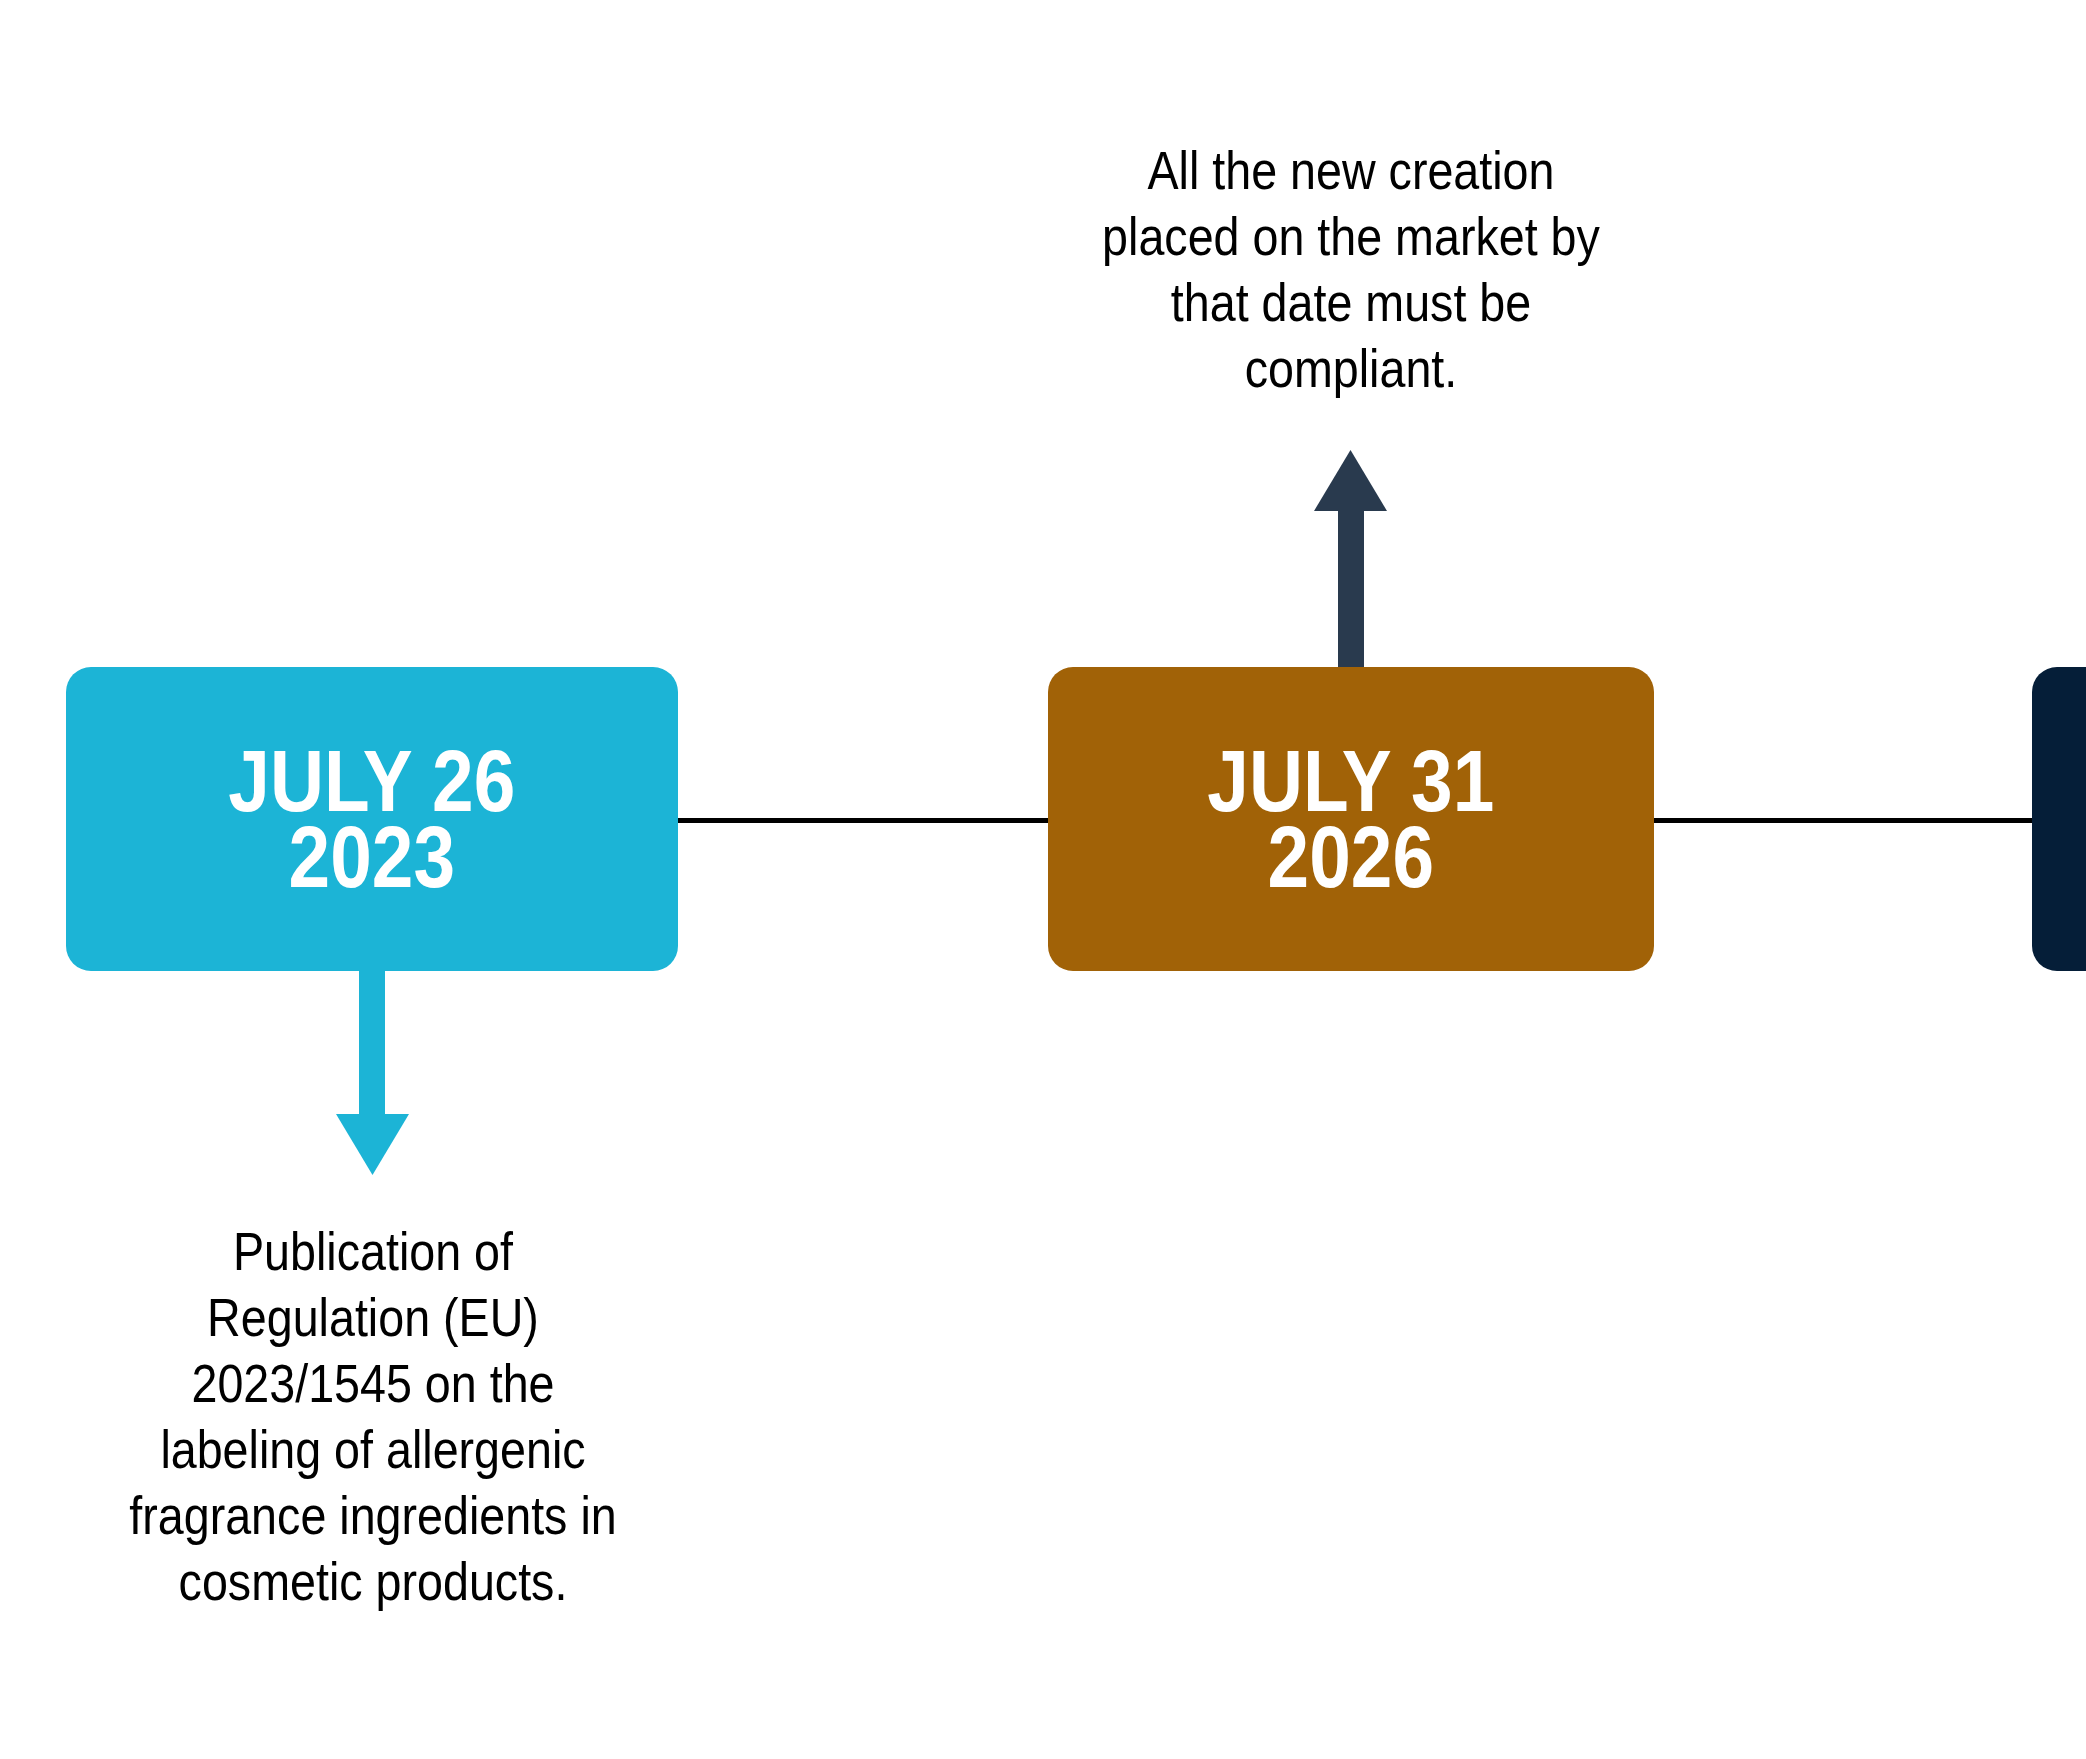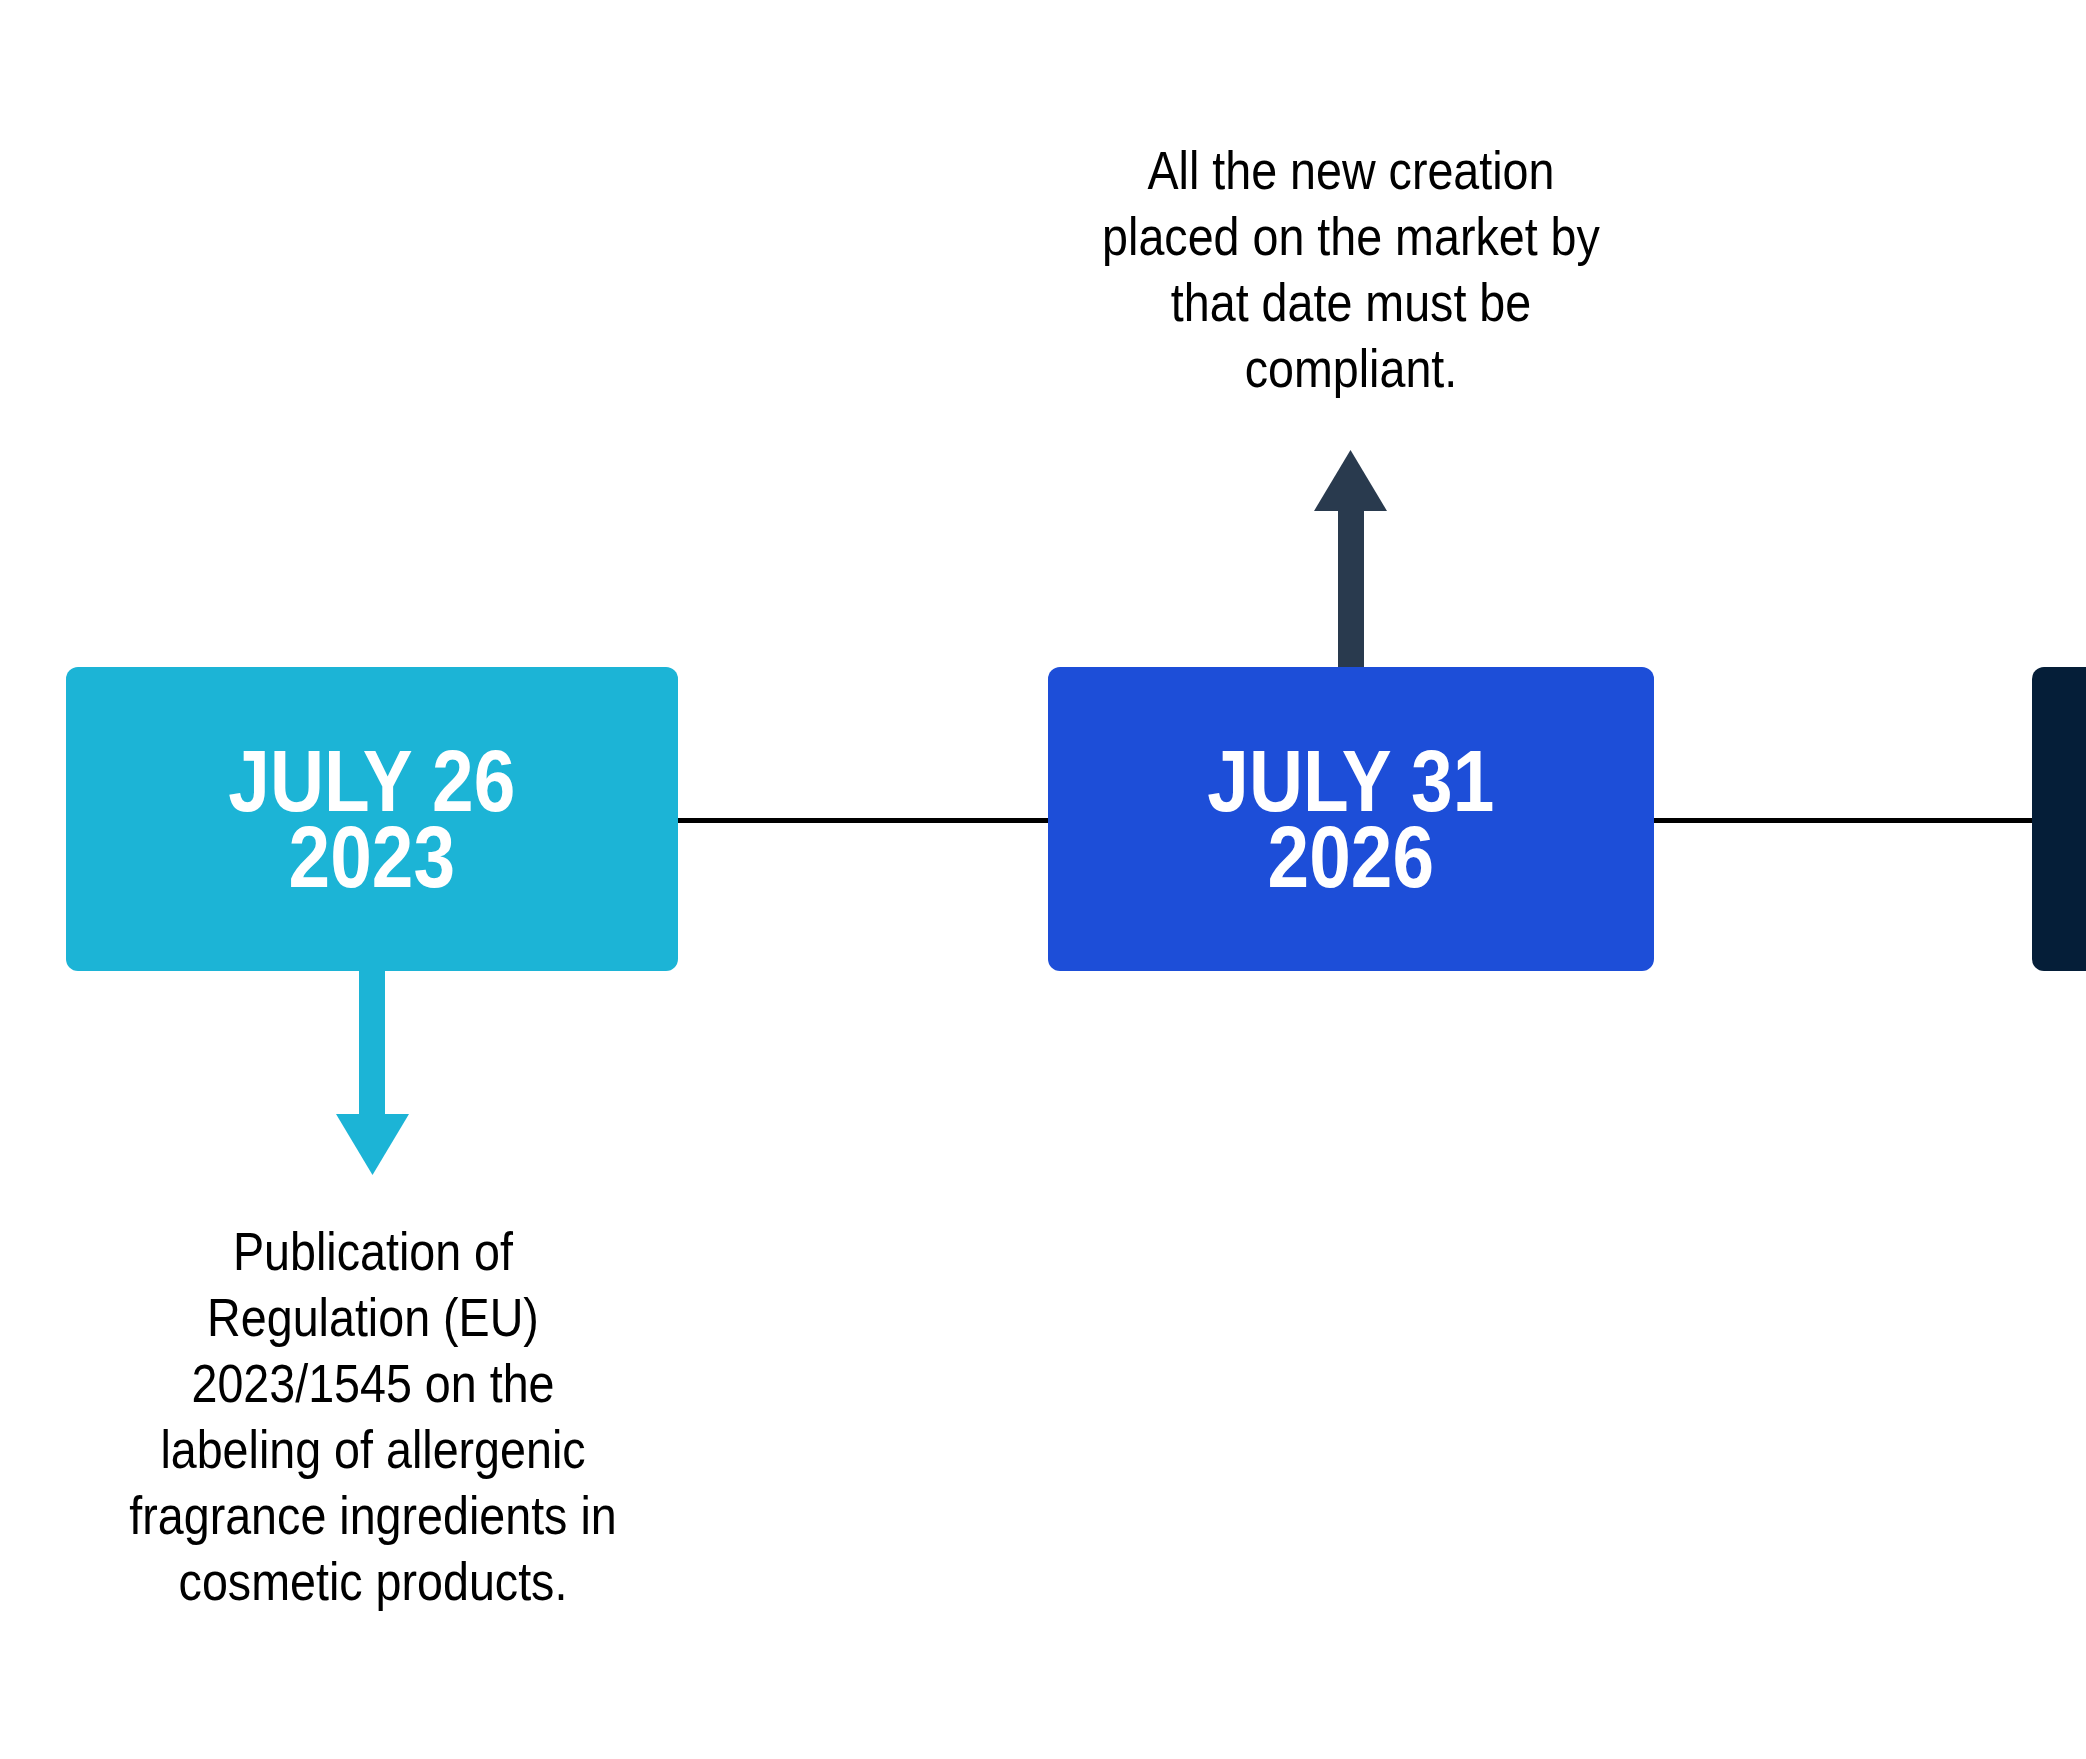--- a/index.html
+++ b/index.html
@@ -25,21 +25,21 @@
     top: 818px;
     width: 1965px;
     height: 4.6px;
     z-index: 0;
   }
   
   .box {
     position: absolute;
     top: 667px;
     height: 304px;
-    border-radius: 12px;
+    border-radius: 25px;
     display: flex;
     align-items: center;
     justify-content: center;
     z-index: 2;
   }
   .box-0 { left: 66px;  width: 612px; }
   .box-1 { left: 1048px; width: 606px; }
   .box-2 { left: 2032px; width: 611px; }
   .date {
     font-weight: bold;
@@ -105,21 +105,21 @@
   </div>
   <div class="desc desc-0" style="color: rgb(0, 0, 0);">
     <span>Publication of</span>
     <span>Regulation (EU)</span>
     <span>2023/1545 on the</span>
     <span>labeling of allergenic</span>
     <span>fragrance ingredients in</span>
     <span>cosmetic products.</span>
   </div>
 
-  <div class="box box-1" style="background-color: #1d4ed8;">
+  <div class="box box-1" style="background-color: #a16207;">
     <div class="date" style="color: rgb(255, 255, 255);">
       <span>JULY 31</span>
       <span>2026</span>
     </div>
   </div>
   <div class="arrow">
     <div class="head head-up head-e1" style="background-color: rgb(41, 58, 78);"></div>
     <div class="stem stem-e1" style="background-color: rgb(41, 58, 78);"></div>
   </div>
   <div class="desc desc-1" style="color: rgb(0, 0, 0);">

